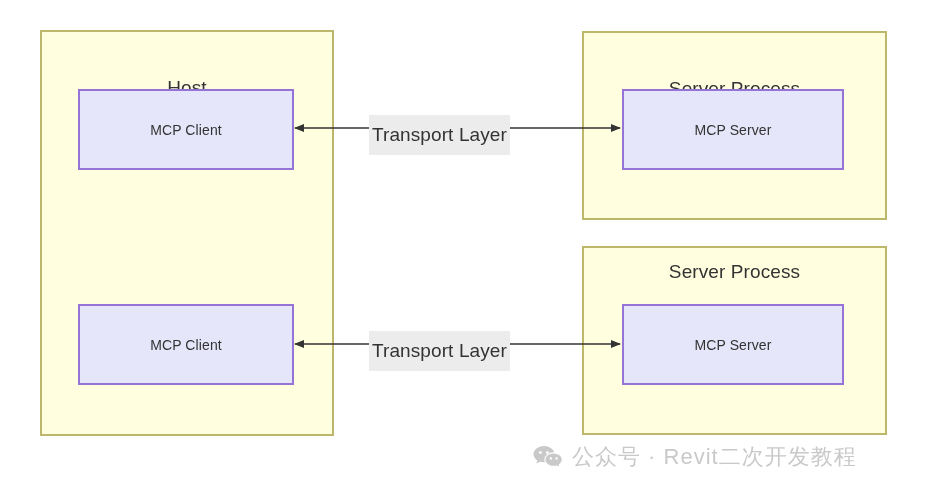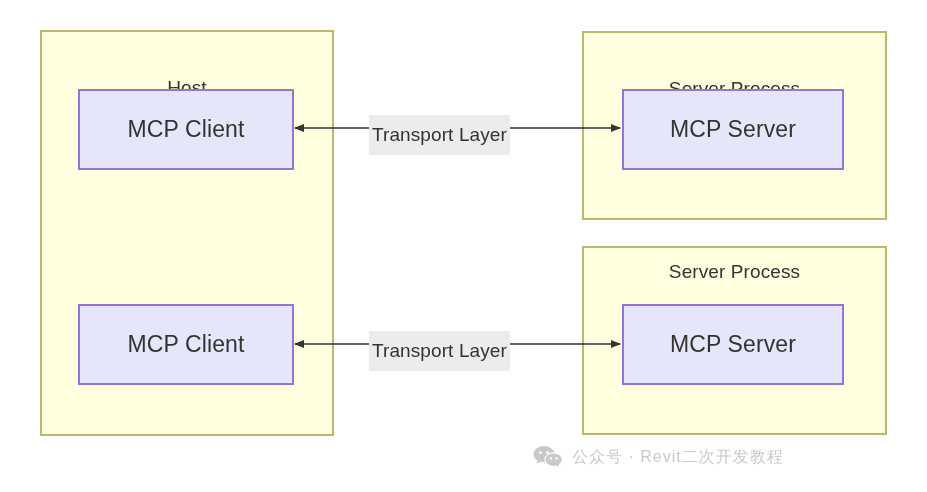--- a/index.html
+++ b/index.html
@@ -44,21 +44,21 @@
   .node-box {
     position: absolute;
     background: #e6e6fa;
     border: 2px solid #9673d6;
     box-sizing: border-box;
     display: flex;
     align-items: center;
     justify-content: center;
   }
   .node-label {
-    font-size: 23px;
+    font-size: 14px;
     color: #333333;
     letter-spacing: 0.1px;
   }
 
   
   #host-box      { left: 40px;  top: 30px;  width: 294px; height: 406px; }
   #host-title    { top: 44px; }
 
   #server-box-1  { left: 582px; top: 31px;  width: 305px; height: 189px; }
   #server-title-1{ top: 44px; }
@@ -98,21 +98,21 @@
 
   
   #watermark {
     position: absolute;
     left: 533px;
     top: 442px;
     display: flex;
     align-items: center;
     gap: 9px;
     color: #c9c9c9;
-    font-size: 16px;
+    font-size: 22px;
     line-height: 30px;
     white-space: nowrap;
   }
   #watermark .wm-text {
     letter-spacing: 1px;
   }
   #wechat-icon {
     display: block;
   }
 </style>

